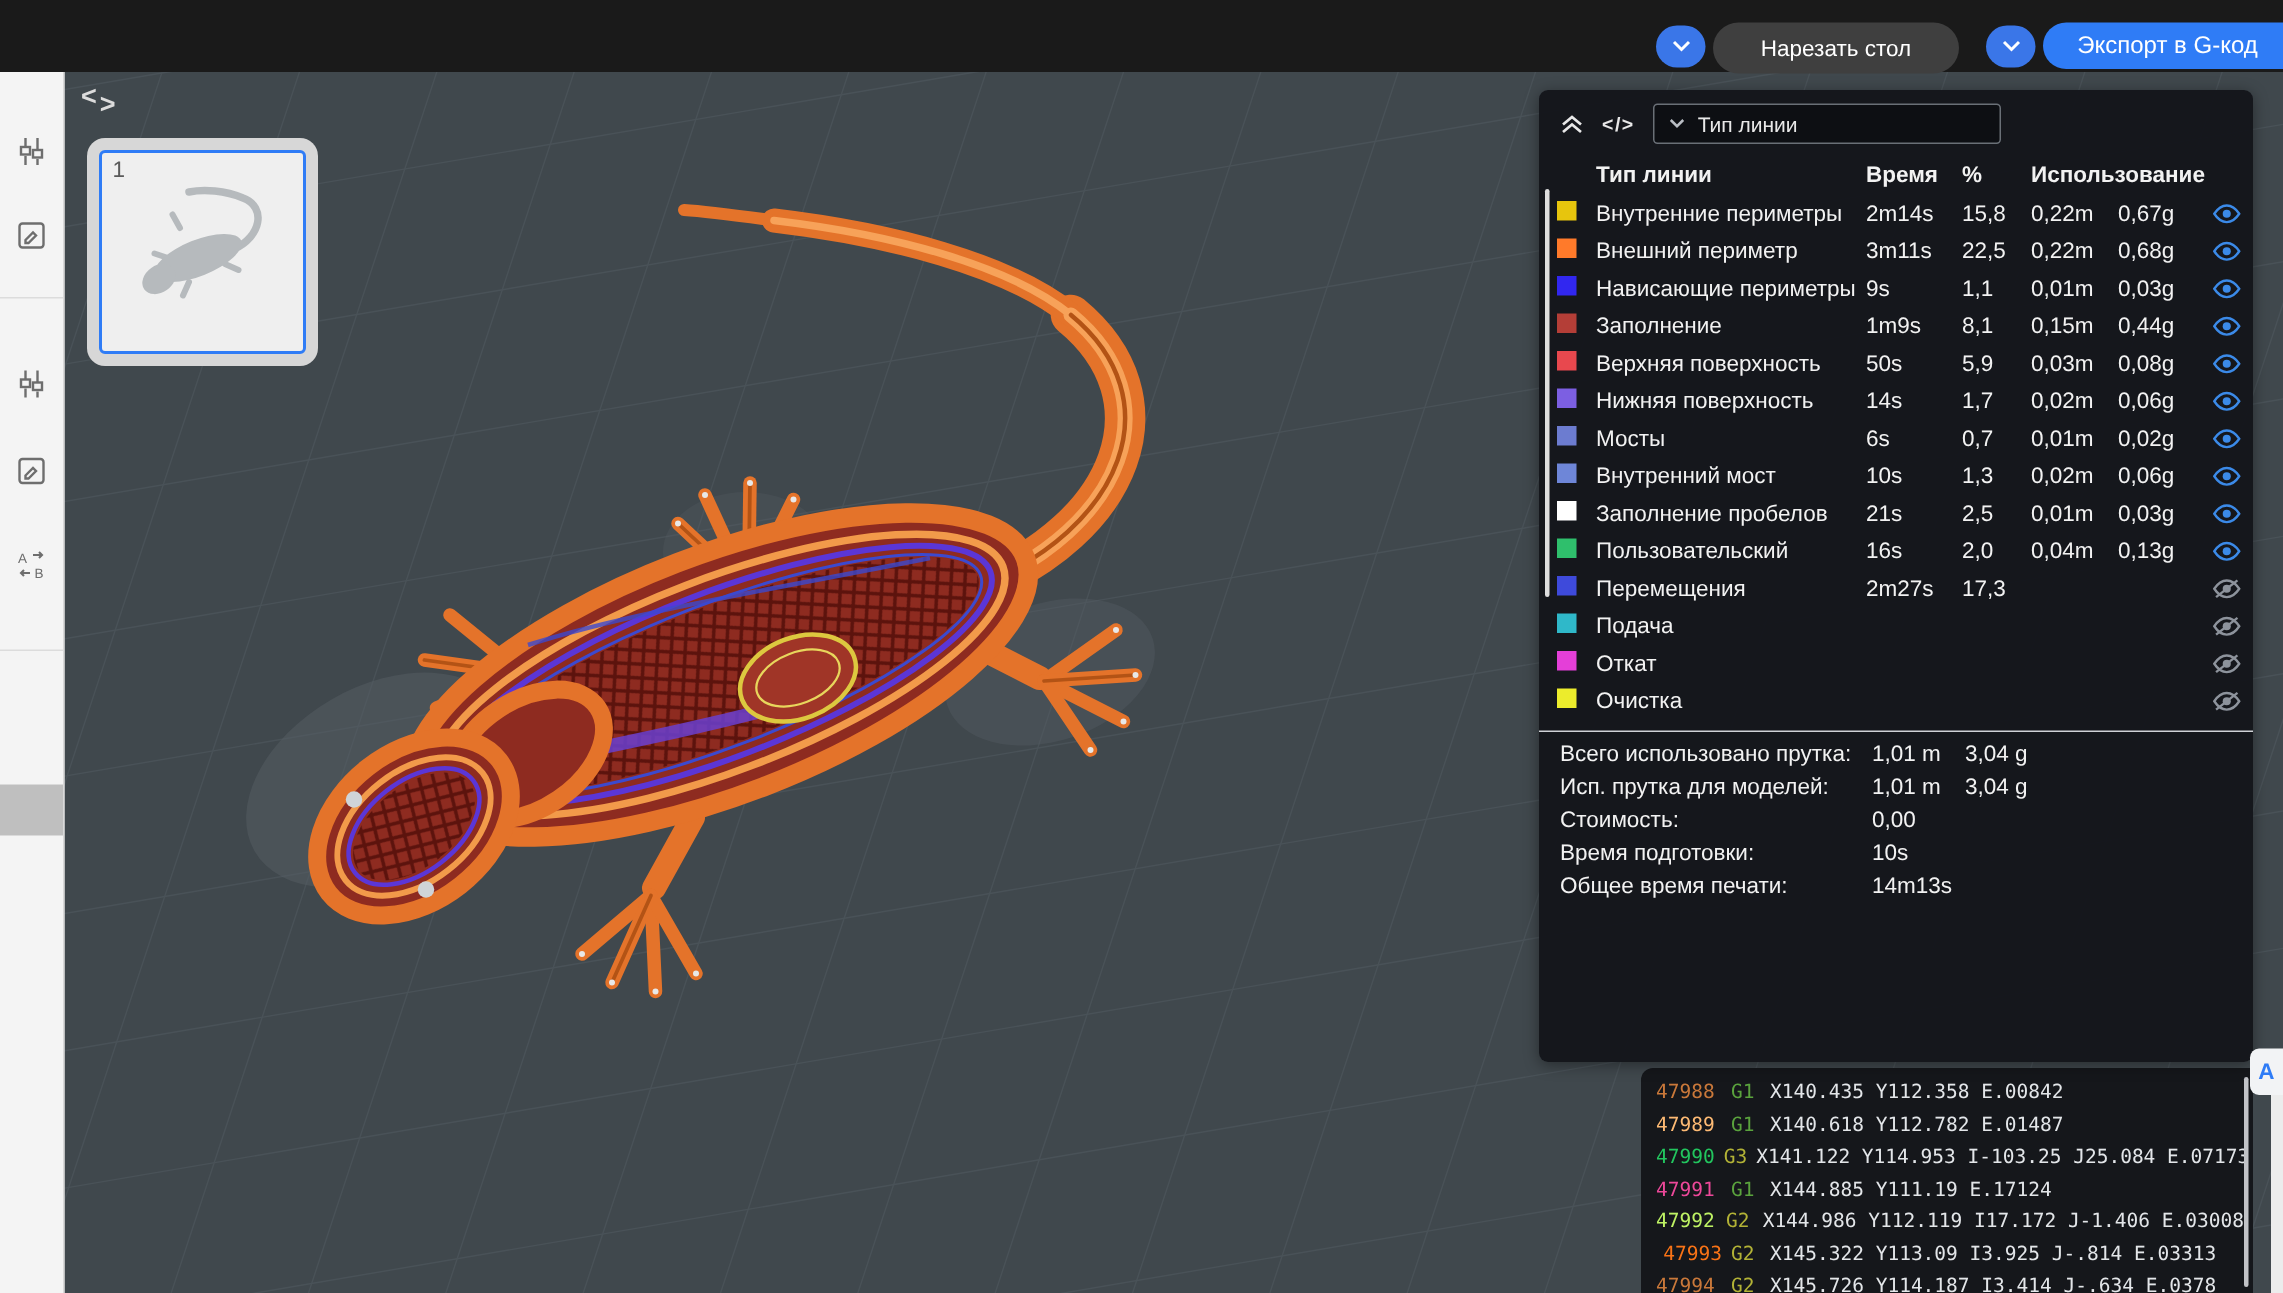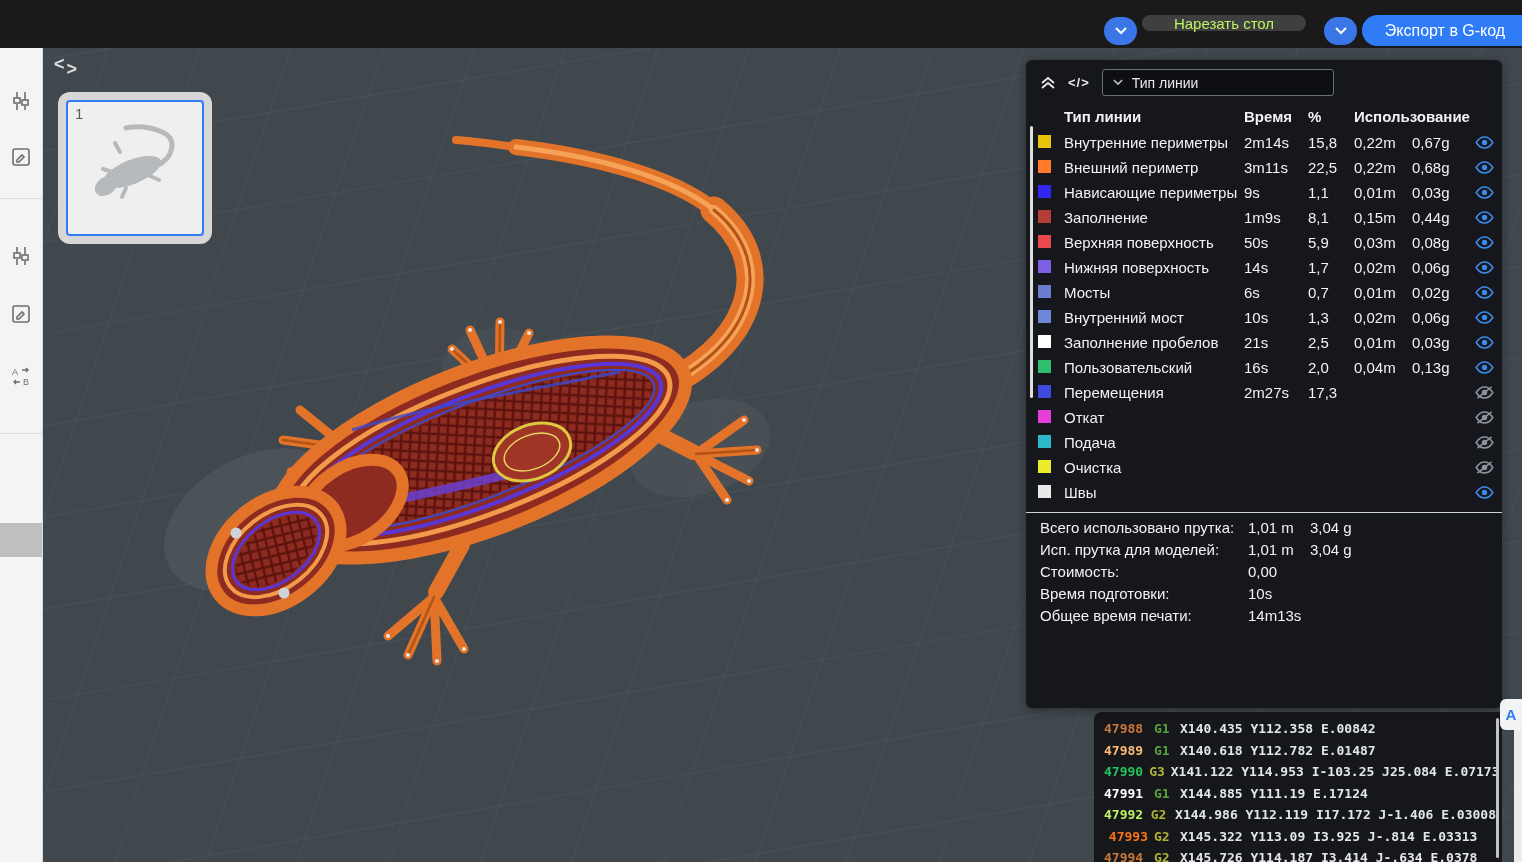--- a/index.html
+++ b/index.html
@@ -3,21 +3,21 @@
 <meta charset="utf-8">
 <style>
   html,body{margin:0;padding:0;}
   body{width:1522px;height:862px;overflow:hidden;background:#40484d;font-family:"Liberation Sans",sans-serif;position:relative;}
 
   
   .topbar{position:absolute;left:0;top:0;width:100%;height:48px;background:#1a1a1a;z-index:40;}
   .pill{position:absolute;border:none;cursor:pointer;display:flex;align-items:center;justify-content:center;}
   .chev1{left:1104px;top:17px;width:33px;height:28px;border-radius:14px;background:#3a76e8;}
   .chev2{left:1324px;top:17px;width:33px;height:28px;border-radius:14px;background:#3a76e8;}
-  .slice{left:1142px;top:15px;width:164px;height:16px;border-radius:17px;background:#3f3f3f;color:#bef264;font-size:15px;font-family:inherit;}
+  .slice{left:1142px;top:15px;width:164px;height:34px;border-radius:17px;background:#3f3f3f;color:#ffffff;font-size:15px;font-family:inherit;}
   .export{left:1362px;top:15px;width:166px;height:31px;border-radius:17px 0 0 17px;background:#2f7cf6;color:#fff;font-size:16px;font-family:inherit;}
 
   
   .leftstrip{position:absolute;left:0;top:48px;bottom:0;width:42px;background:#f4f4f4;border-right:1px solid #d9d9d9;z-index:35;}
   .stripicon{position:absolute;left:10px;width:22px;height:22px;cursor:pointer;}
   .strip-div{position:absolute;left:0;width:42px;height:1px;background:#dcdcdc;}
   .strip-block{position:absolute;left:0;top:475px;width:42px;height:34px;background:#bfbfbf;}
 
   
   .viewport{position:absolute;left:0;top:0;width:1522px;height:862px;z-index:1;}
@@ -41,21 +41,21 @@
   .lrow{height:25px;font-size:15px;}
   .c-sw i{display:inline-block;width:13px;height:13px;}
   .c-eye{justify-self:end;cursor:pointer;line-height:0;}
   .lscroll{position:absolute;left:4px;top:66px;width:3px;height:272px;background:#e9e9e9;border-radius:2px;opacity:.95;}
   .lsep{height:1px;background:#cfd2d6;margin:7px 0 3px;}
   .ltitle{font-weight:bold;font-size:16px;padding:3px 0 5px 14px;}
   .erow{display:grid;grid-template-columns:208px 62px 1fr;padding-left:14px;font-size:15px;height:22px;align-items:center;}
 
   
   .gcode{position:absolute;left:1094px;top:712px;width:408px;height:150px;background:#15171b;border-radius:8px 0 0 0;z-index:29;padding:6px 6px 0 10px;box-sizing:border-box;font-family:"DejaVu Sans Mono",monospace;font-size:13px;}
-  .gline{display:flex;height:21.5px;align-items:center;white-space:nowrap;overflow:hidden;font-weight:bold;}
+  .gline{display:flex;height:21.5px;align-items:center;white-space:nowrap;overflow:hidden;}
   .gnum{width:44px;margin-right:6px;}
   .gcmd{width:20px;margin-right:6px;}
   .gargs{color:#e3e6e9;}
   .gscroll{position:absolute;right:3px;top:6px;bottom:4px;width:3px;background:#dfe2e5;border-radius:2px;opacity:.85;}
   .atab{position:absolute;left:1500px;top:699px;width:22px;height:31px;background:#f2f3f5;border-radius:6px 0 0 6px;display:flex;align-items:center;justify-content:center;color:#2f7cf6;font-weight:bold;font-size:15px;z-index:31;cursor:pointer;}
   .edgebar{position:absolute;left:1514px;top:730px;width:8px;bottom:0;background:#ececec;z-index:30;}
 </style>
 </head>
 <body>
 
@@ -470,68 +470,56 @@
         <span class="c-pct">17,3</span>
         <span class="c-m"></span>
         <span class="c-g"></span>
         <span class="c-eye"><svg width="19" height="15" viewBox="0 0 24 18">
             <path d="M12 2C6.8 2 2.8 7 1.5 9c1.3 2 5.3 7 10.5 7s9.2-5 10.5-7C21.2 7 17.2 2 12 2z" fill="none" stroke="#8D939C" stroke-width="2"></path>
             <circle cx="12" cy="9" r="3.4" fill="#8D939C"></circle>
             <line x1="3" y1="16" x2="21" y2="2" stroke="#8D939C" stroke-width="2"></line>
           </svg></span>
       </div>
       <div class="lrow">
+        <span class="c-sw"><i style="background: rgb(47, 184, 201);"></i></span>
+        <span class="c-name">Подача</span>
+        <span class="c-time"></span>
+        <span class="c-pct"></span>
+        <span class="c-m"></span>
+        <span class="c-g"></span>
+        <span class="c-eye"><svg width="19" height="15" viewBox="0 0 24 18">
+            <path d="M12 2C6.8 2 2.8 7 1.5 9c1.3 2 5.3 7 10.5 7s9.2-5 10.5-7C21.2 7 17.2 2 12 2z" fill="none" stroke="#8D939C" stroke-width="2"></path>
+            <circle cx="12" cy="9" r="3.4" fill="#8D939C"></circle>
+            <line x1="3" y1="16" x2="21" y2="2" stroke="#8D939C" stroke-width="2"></line>
+          </svg></span>
+      </div>
+      <div class="lrow">
         <span class="c-sw"><i style="background: rgb(228, 63, 216);"></i></span>
         <span class="c-name">Откат</span>
         <span class="c-time"></span>
         <span class="c-pct"></span>
         <span class="c-m"></span>
         <span class="c-g"></span>
         <span class="c-eye"><svg width="19" height="15" viewBox="0 0 24 18">
             <path d="M12 2C6.8 2 2.8 7 1.5 9c1.3 2 5.3 7 10.5 7s9.2-5 10.5-7C21.2 7 17.2 2 12 2z" fill="none" stroke="#8D939C" stroke-width="2"></path>
             <circle cx="12" cy="9" r="3.4" fill="#8D939C"></circle>
             <line x1="3" y1="16" x2="21" y2="2" stroke="#8D939C" stroke-width="2"></line>
           </svg></span>
       </div>
       <div class="lrow">
-        <span class="c-sw"><i style="background: rgb(47, 184, 201);"></i></span>
-        <span class="c-name">Подача</span>
-        <span class="c-time"></span>
-        <span class="c-pct"></span>
-        <span class="c-m"></span>
-        <span class="c-g"></span>
-        <span class="c-eye"><svg width="19" height="15" viewBox="0 0 24 18">
-            <path d="M12 2C6.8 2 2.8 7 1.5 9c1.3 2 5.3 7 10.5 7s9.2-5 10.5-7C21.2 7 17.2 2 12 2z" fill="none" stroke="#8D939C" stroke-width="2"></path>
-            <circle cx="12" cy="9" r="3.4" fill="#8D939C"></circle>
-            <line x1="3" y1="16" x2="21" y2="2" stroke="#8D939C" stroke-width="2"></line>
-          </svg></span>
-      </div>
-      <div class="lrow">
         <span class="c-sw"><i style="background: rgb(236, 236, 44);"></i></span>
         <span class="c-name">Очистка</span>
         <span class="c-time"></span>
         <span class="c-pct"></span>
         <span class="c-m"></span>
         <span class="c-g"></span>
         <span class="c-eye"><svg width="19" height="15" viewBox="0 0 24 18">
             <path d="M12 2C6.8 2 2.8 7 1.5 9c1.3 2 5.3 7 10.5 7s9.2-5 10.5-7C21.2 7 17.2 2 12 2z" fill="none" stroke="#8D939C" stroke-width="2"></path>
             <circle cx="12" cy="9" r="3.4" fill="#8D939C"></circle>
             <line x1="3" y1="16" x2="21" y2="2" stroke="#8D939C" stroke-width="2"></line>
-          </svg></span>
-      </div>
-      <div class="lrow">
-        <span class="c-sw"><i style="background: rgb(233, 233, 233);"></i></span>
-        <span class="c-name">Швы</span>
-        <span class="c-time"></span>
-        <span class="c-pct"></span>
-        <span class="c-m"></span>
-        <span class="c-g"></span>
-        <span class="c-eye"><svg width="19" height="15" viewBox="0 0 24 18">
-            <path d="M12 2C6.8 2 2.8 7 1.5 9c1.3 2 5.3 7 10.5 7s9.2-5 10.5-7C21.2 7 17.2 2 12 2z" fill="none" stroke="#3B8AE8" stroke-width="2"></path>
-            <circle cx="12" cy="9" r="3.4" fill="#3B8AE8"></circle>
           </svg></span>
       </div>
     </div>
   <div class="lscroll"></div>
   <div class="lsep"></div>
   <div id="estimate-rows">
       <div class="erow">
         <span class="e-label">Всего использовано прутка:</span>
         <span class="e-v1">1,01 m</span>
         <span class="e-v2">3,04 g</span>
@@ -570,21 +558,21 @@
         <span class="gnum" style="color: #fdba74;">47989</span>
         <span class="gcmd" style="color: rgb(90, 163, 61);">G1</span>
         <span class="gargs">X140.618 Y112.782 E.01487</span>
       </div>
       <div class="gline">
         <span class="gnum" style="color: #22c55e;">47990</span>
         <span class="gcmd" style="color: rgb(178, 178, 54);">G3</span>
         <span class="gargs">X141.122 Y114.953 I-103.25 J25.084 E.07173</span>
       </div>
       <div class="gline">
-        <span class="gnum" style="color: #ffffff;">47991</span>
+        <span class="gnum" style="color: #ec4899;">47991</span>
         <span class="gcmd" style="color: rgb(90, 163, 61);">G1</span>
         <span class="gargs">X144.885 Y111.19 E.17124</span>
       </div>
       <div class="gline">
         <span class="gnum" style="color: #bef264;">47992</span>
         <span class="gcmd" style="color: rgb(178, 178, 54);">G2</span>
         <span class="gargs">X144.986 Y112.119 I17.172 J-1.406 E.03008</span>
       </div>
       <div class="gline">
         <span class="gnum" style="color: #f97316; text-align: right;">47993</span>

